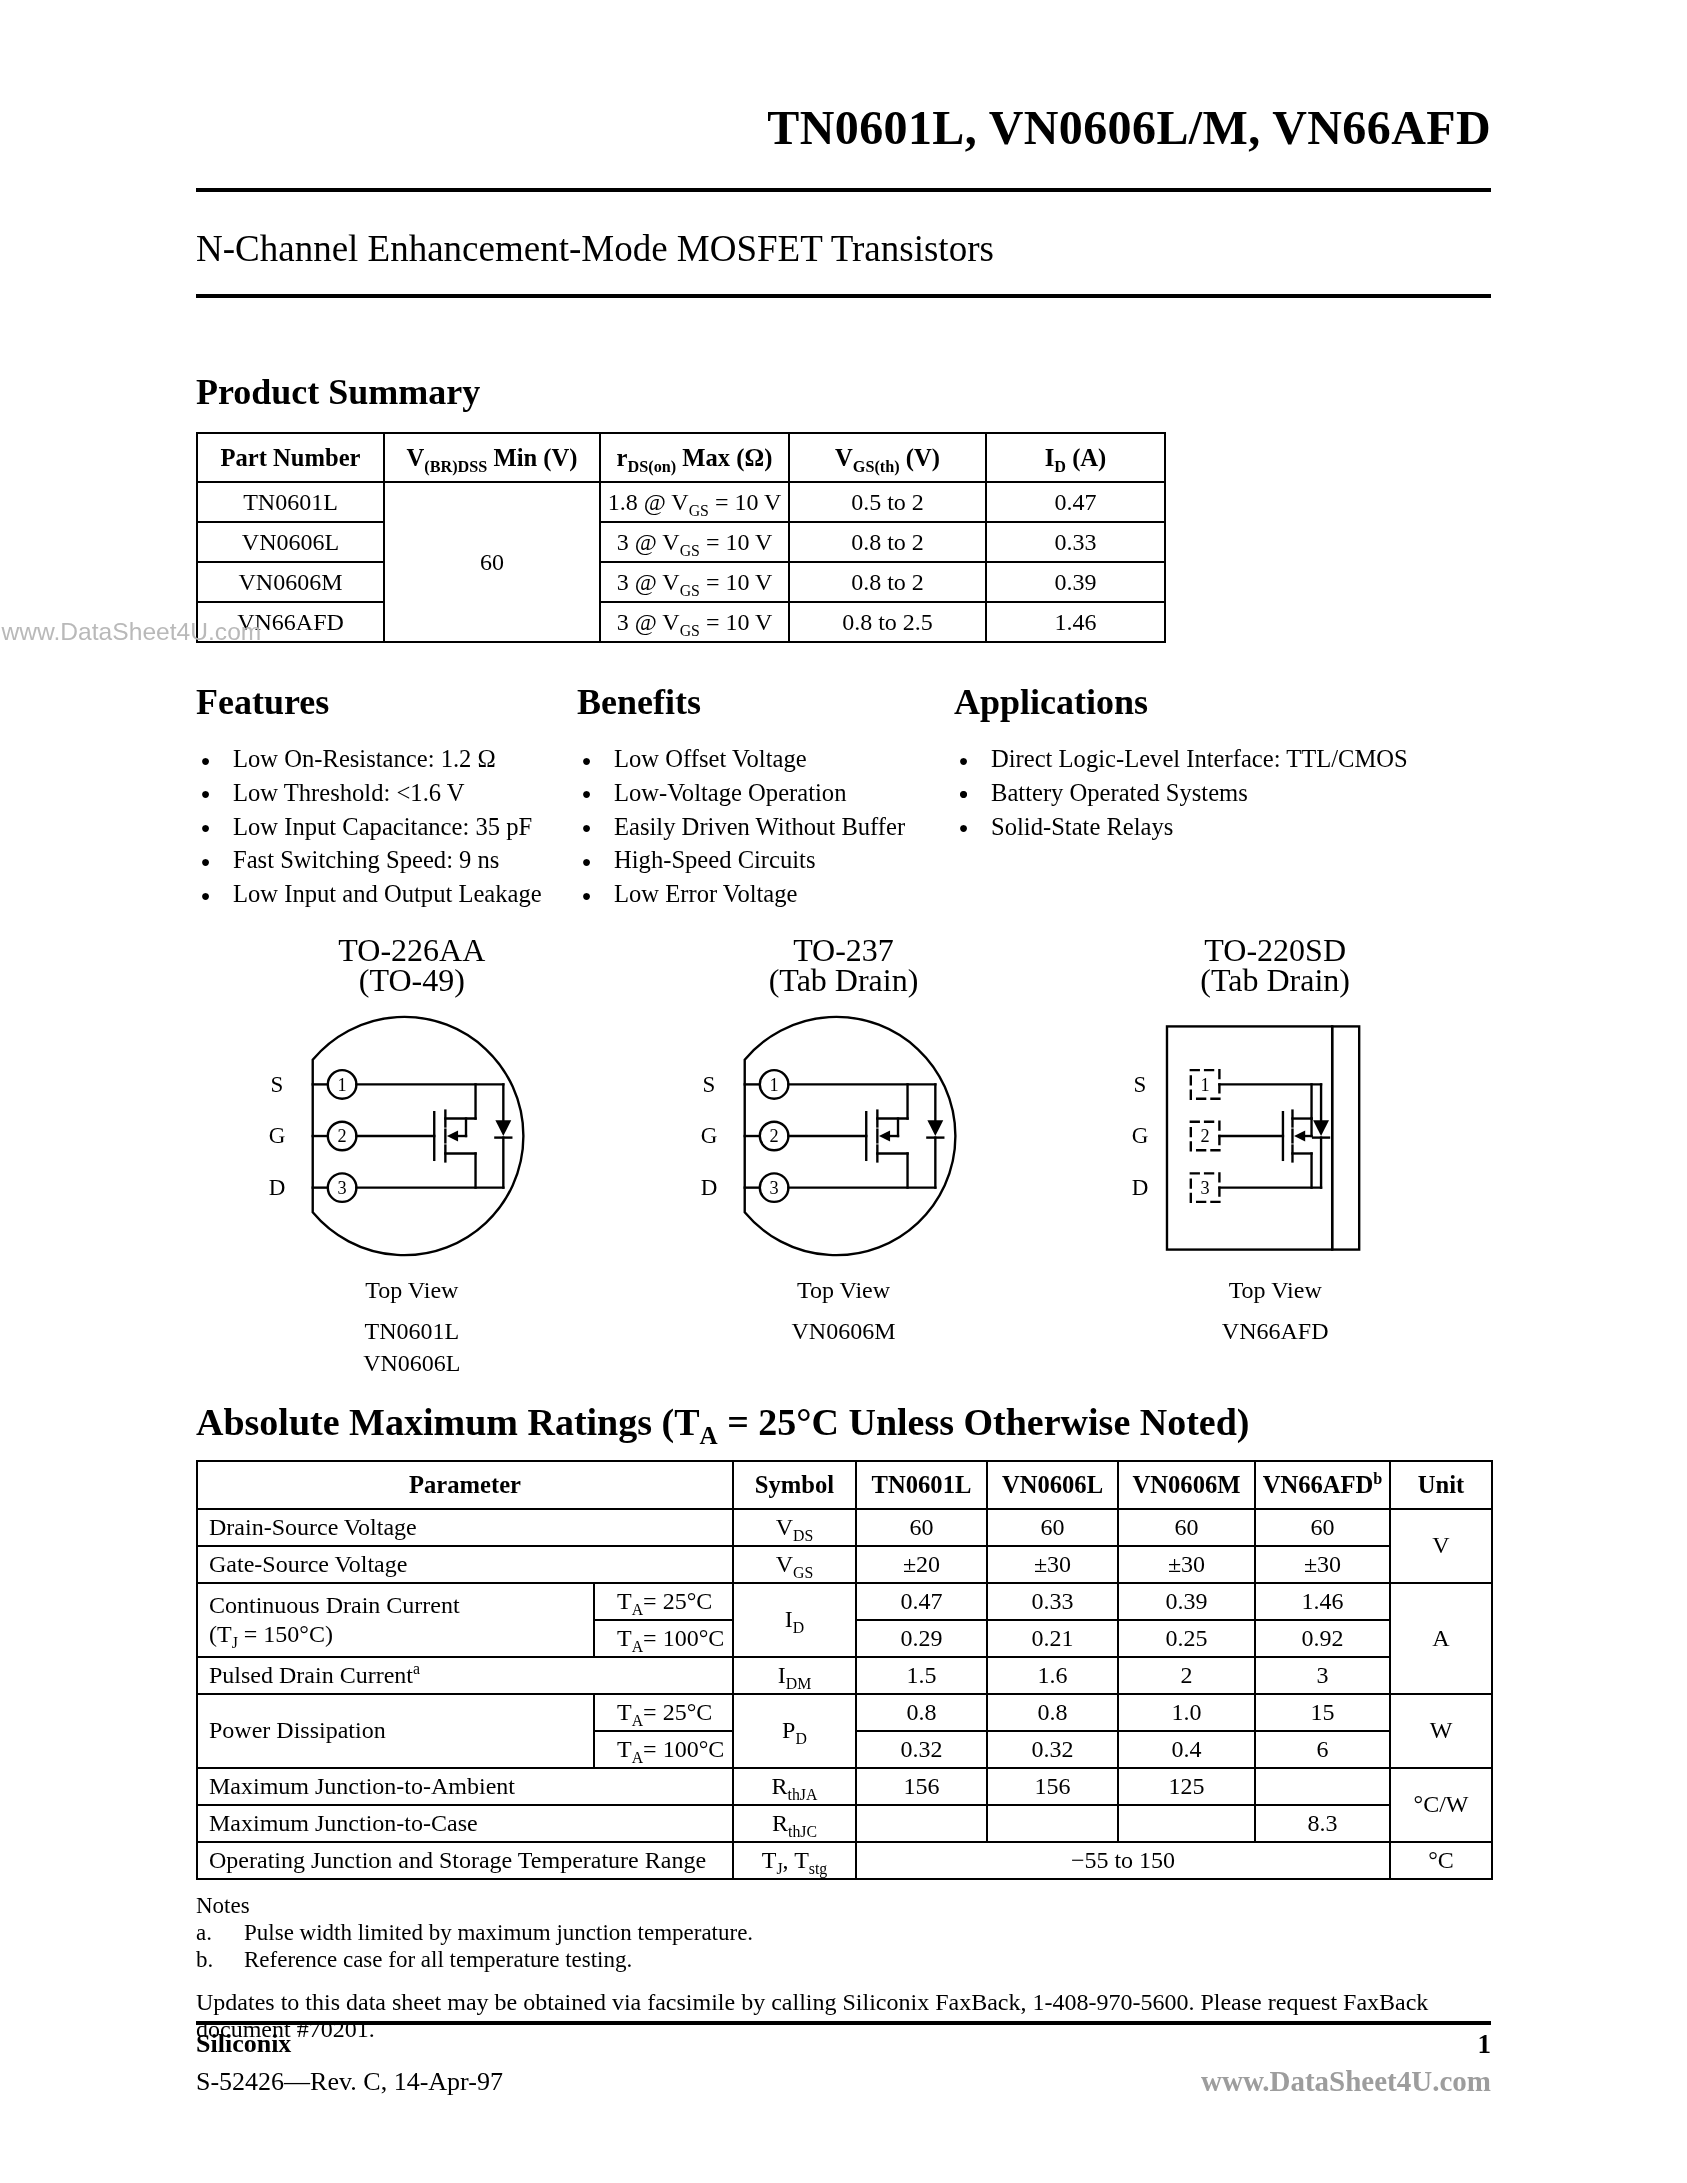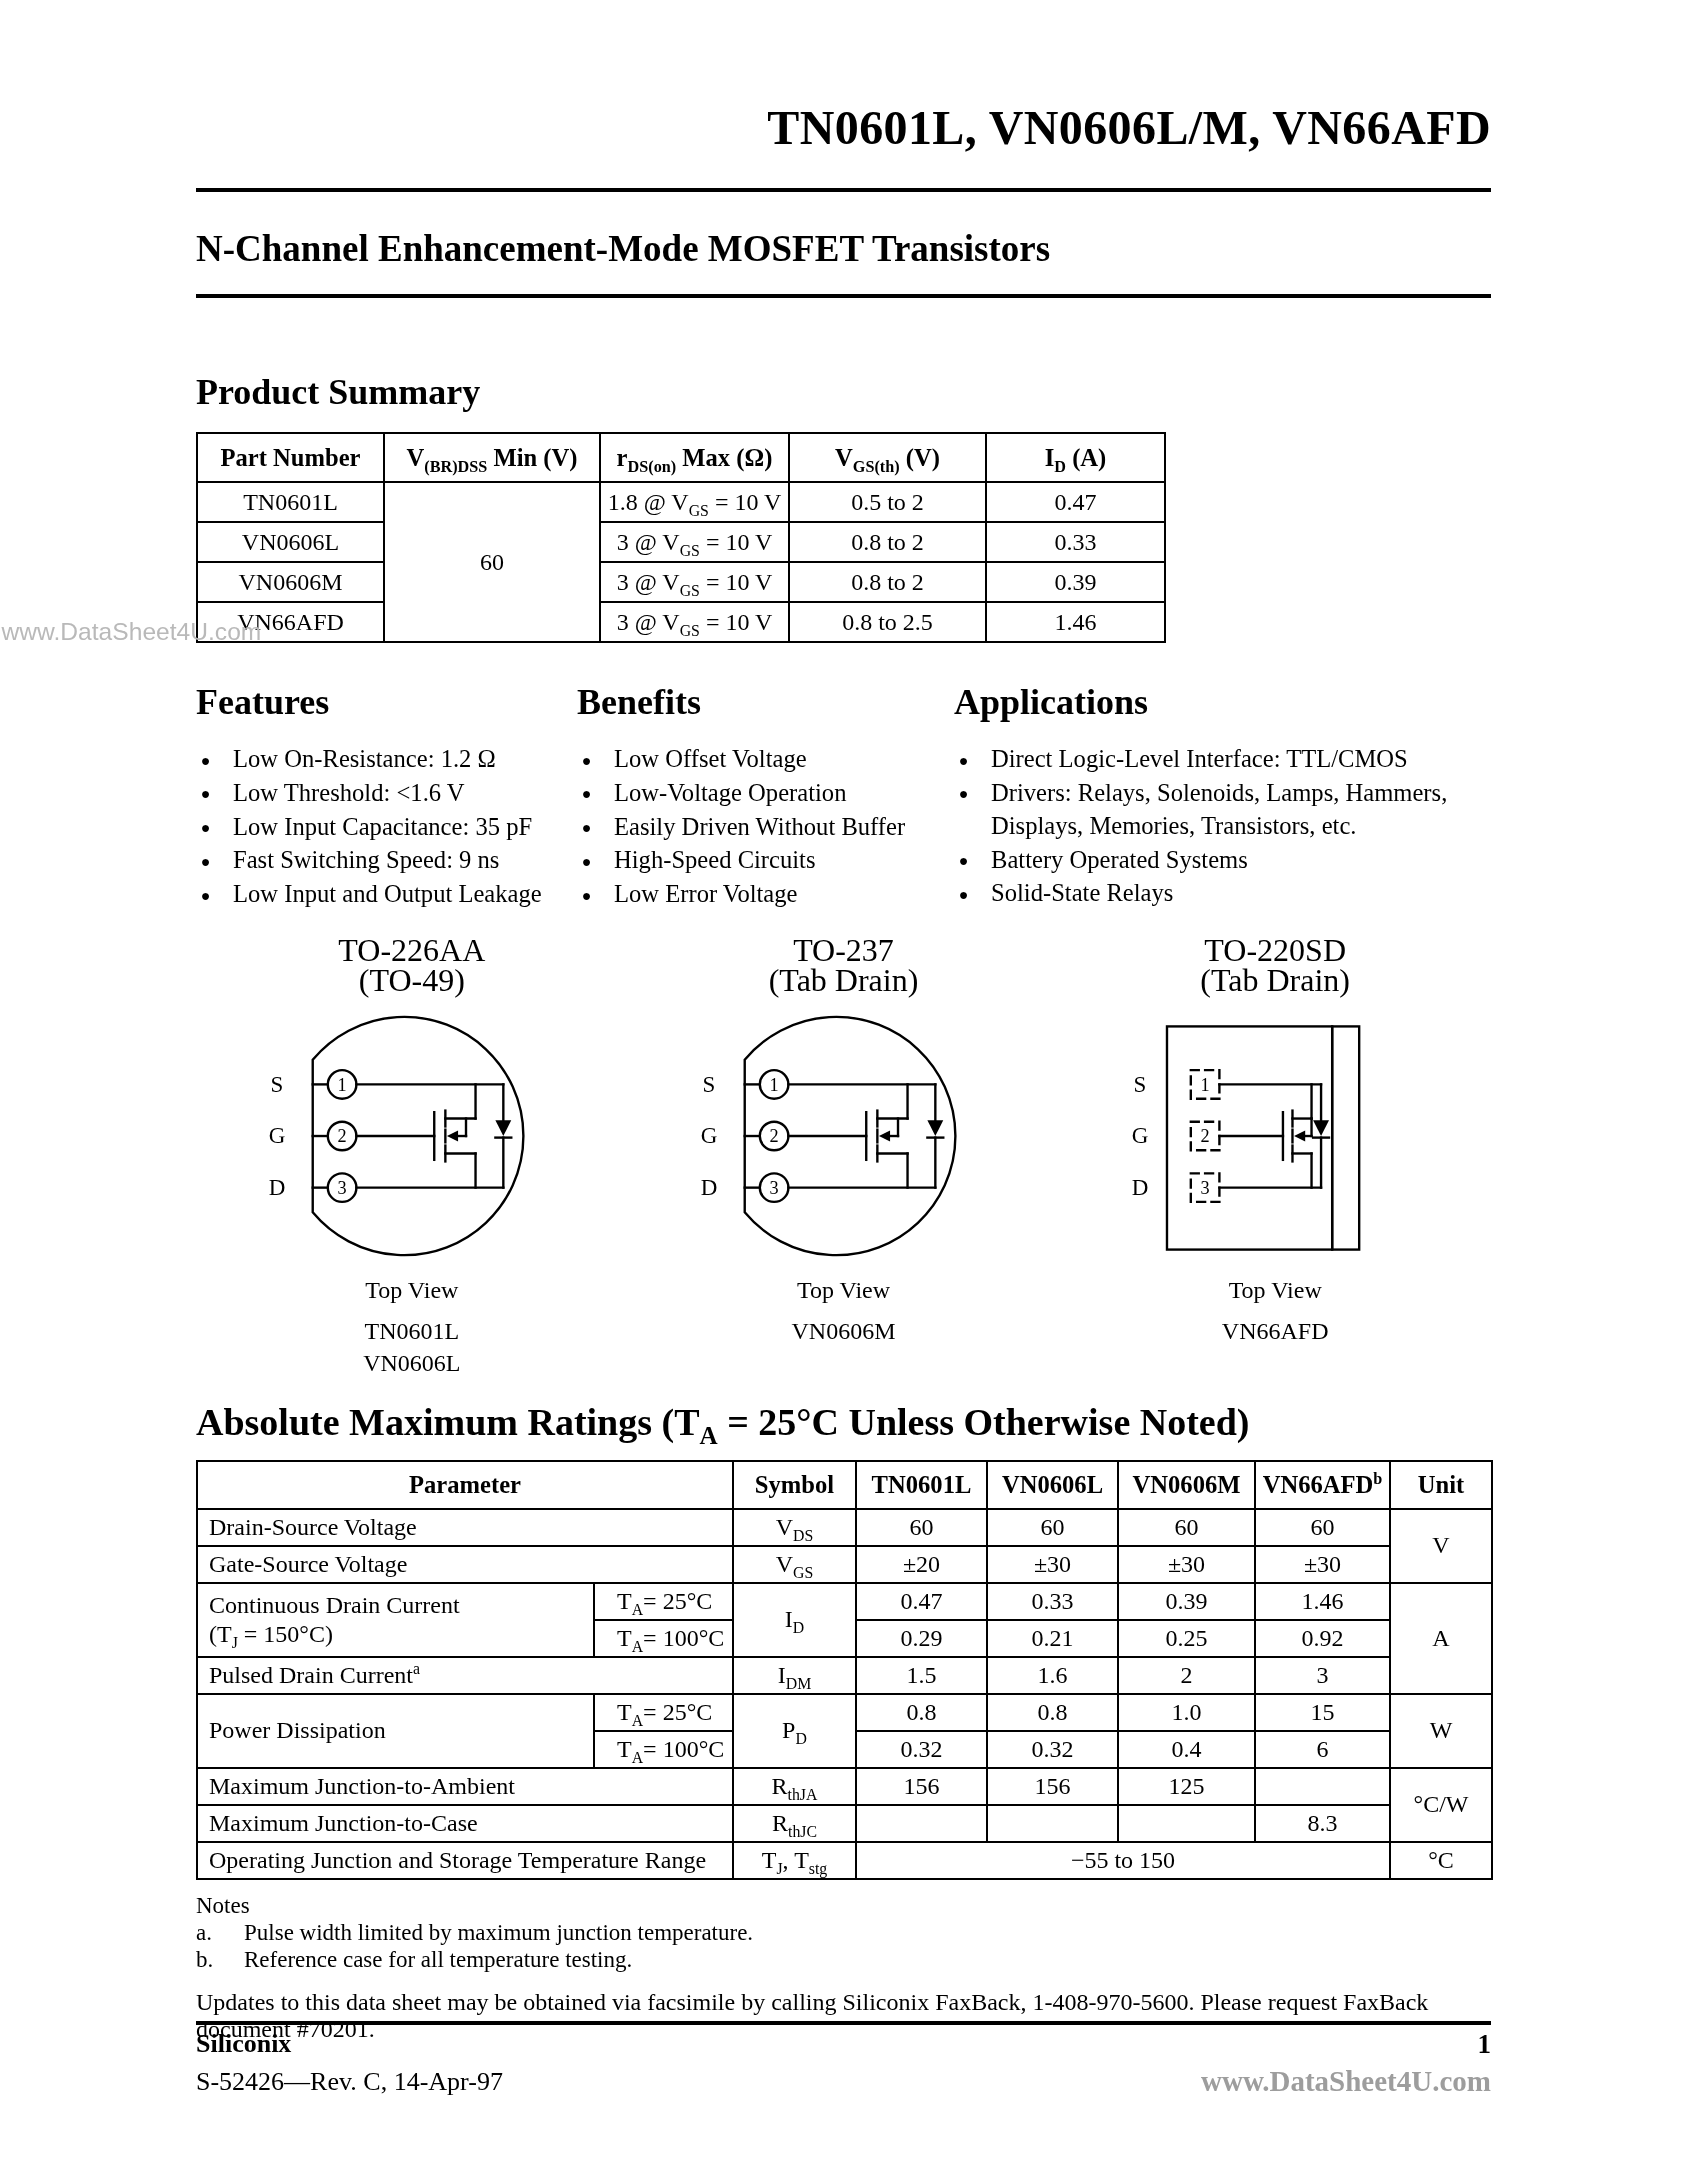--- a/index.html
+++ b/index.html
@@ -4,21 +4,21 @@
 <style>
   * { margin:0; padding:0; box-sizing:border-box; }
   html,body { background:#e8e8e8; }
   body { font-family:"Liberation Serif", serif; color:#000; }
   .page { position:relative; width:1687px; height:2183px; background:#ffffff; overflow:hidden; margin:0 auto; }
   .content { margin:6px 196px; padding-top:94px; }
 
   .title { font-size:48px; font-weight:bold; text-align:right; letter-spacing:0.4px; }
   .rule { height:4px; background:#000; }
   .rule.r1 { margin-top:33px; }
-  .subtitle { font-size:37px; font-weight:bold; margin-top:35px; }
+  .subtitle { font-size:37px; font-weight:normal; margin-top:35px; }
   .rule.r2 { margin-top:24px; }
 
   .sec { font-size:36px; font-weight:bold; margin-top:73px; }
   .sec.lg { font-size:38px; margin-top:20.6px; }
 
   sub { font-size:66%; line-height:0; }
   sup { font-size:66%; line-height:0; }
 
   table { border-collapse:collapse; table-layout:fixed; }
   .ps { margin-top:19px; width:967px; font-size:24px; }
@@ -150,21 +150,21 @@
           <li><span class="blt">●</span><span>Low-Voltage Operation</span></li>
           <li><span class="blt">●</span><span>Easily Driven Without Buffer</span></li>
           <li><span class="blt">●</span><span>High-Speed Circuits</span></li>
           <li><span class="blt">●</span><span>Low Error Voltage</span></li>
         </ul>
       </div>
       <div class="col col-applications">
         <h3>Applications</h3>
         <ul>
           <li><span class="blt">●</span><span>Direct Logic-Level Interface:  TTL/CMOS</span></li>
-          <li><span class="blt">●</span><span>Drivers:  Relays, Solenoids, Lamps, Hammers, Displays, Memories, Transistors, etc.</span></li>
+          <li><span class="blt">●</span></li>
           <li><span class="blt">●</span><span>Battery Operated Systems</span></li>
           <li><span class="blt">●</span><span>Solid-State Relays</span></li>
         </ul>
       </div>
     </div>
 
     <div class="packages">
 
       <div class="pkg">
         <div class="pkg-cap">

